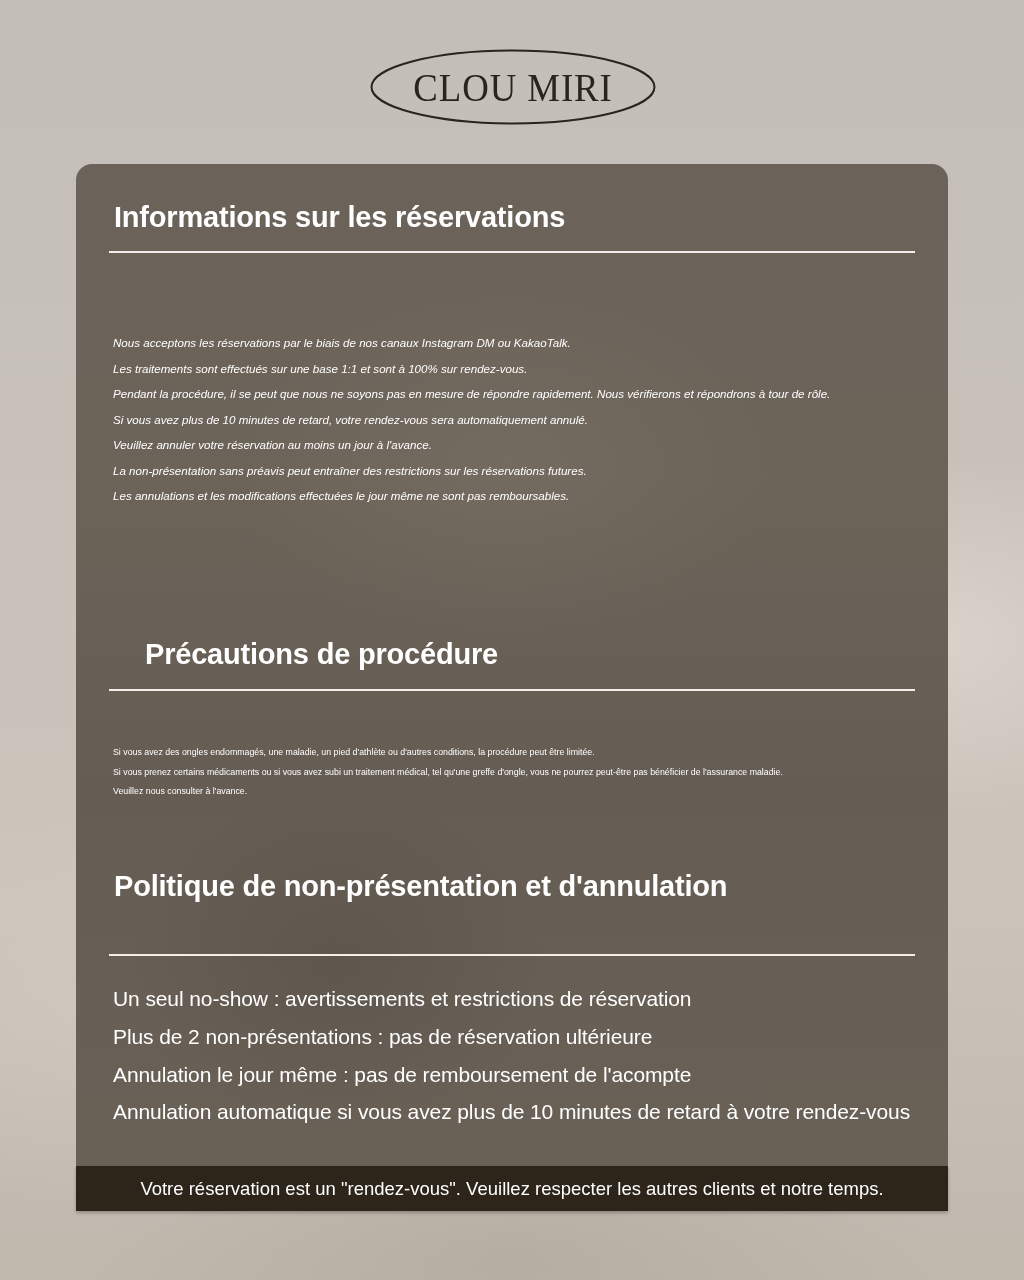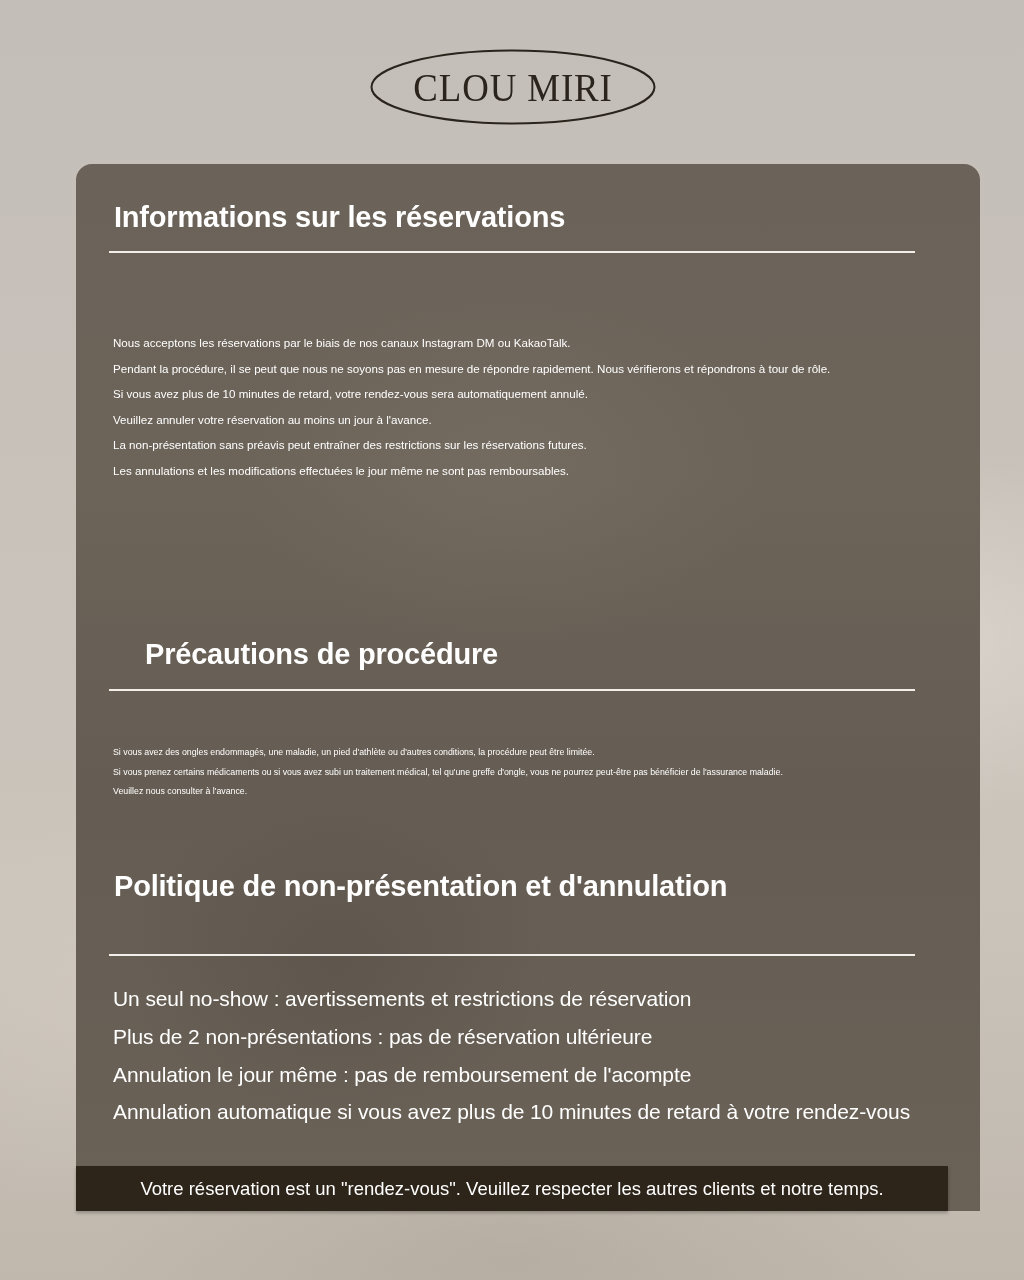--- a/index.html
+++ b/index.html
@@ -25,33 +25,32 @@
     }
     .card {
       position: absolute; left: 76px; top: 164px; width: 872px; height: 1047px;
       border-radius: 16px 16px 0 0;
       background:
         radial-gradient(ellipse 380px 260px at 430px 300px, rgba(130,120,110,0.35), rgba(130,120,110,0) 70%),
         radial-gradient(ellipse 300px 240px at 260px 800px, rgba(70,62,54,0.25), rgba(70,62,54,0) 70%),
         linear-gradient(180deg, #6b6359 0%, #6c6459 30%, #655d53 60%, #6a6257 100%);
       color: #ffffff;
       overflow: hidden;
-      padding-left: 32px;
     }
     .section-title {
       position: absolute; left: 38px; margin: 0;
       font-family: "Liberation Sans", "DejaVu Sans", sans-serif;
       font-weight: bold; font-size: 29px; color: #ffffff; letter-spacing: -0.2px;
     }
     .rule {
       position: absolute; left: 33px; width: 806px; height: 2px; background: #f2efea;
     }
     .lines { position: absolute; left: 37px; margin: 0; padding: 0; list-style: none; }
     .lines li { color: #ffffff; white-space: nowrap; }
-    .lines.sm li { font-size: 11.6px; height: 25.5px; line-height: 25.5px; }
+    .lines.sm li { font-size: 11.6px; height: 25.5px; line-height: 25.5px; font-style: italic; }
     .lines.xs li { font-size: 8.8px; height: 19.7px; line-height: 19.7px; }
     .lines.lg li { font-size: 21px; height: 37.8px; line-height: 37.8px; letter-spacing: -0.1px; }
     .footer-bar {
       position: absolute; left: 76px; top: 1166px; width: 872px; height: 45px;
       background: #2d241a;
       display: flex; align-items: center; justify-content: center;
       color: #ffffff; font-size: 18.5px;
       box-shadow: 0 2px 3px rgba(0,0,0,0.25);
     }
   </style>
@@ -64,20 +63,21 @@
   </svg>
   <div class="logo-text">CLOU MIRI</div>
 </div>
 
 <div class="card">
 
   <h2 class="section-title" style="top:37px;">Informations sur les réservations</h2>
   <div class="rule" style="top:87px;"></div>
   <ul class="lines sm" style="top:166px;">
     <li>Nous acceptons les réservations par le biais de nos canaux Instagram DM ou KakaoTalk.</li>
+    <li>Les traitements sont effectués sur une base 1:1 et sont à 100% sur rendez-vous.</li>
     <li>Pendant la procédure, il se peut que nous ne soyons pas en mesure de répondre rapidement. Nous vérifierons et répondrons à tour de rôle.</li>
     <li>Si vous avez plus de 10 minutes de retard, votre rendez-vous sera automatiquement annulé.</li>
     <li>Veuillez annuler votre réservation au moins un jour à l'avance.</li>
     <li>La non-présentation sans préavis peut entraîner des restrictions sur les réservations futures.</li>
     <li>Les annulations et les modifications effectuées le jour même ne sont pas remboursables.</li>
   </ul>
 
   <h2 class="section-title" style="top:474px;margin-left:31px;">Précautions de procédure</h2>
   <div class="rule" style="top:525px;"></div>
   <ul class="lines xs" style="top:579px;">

